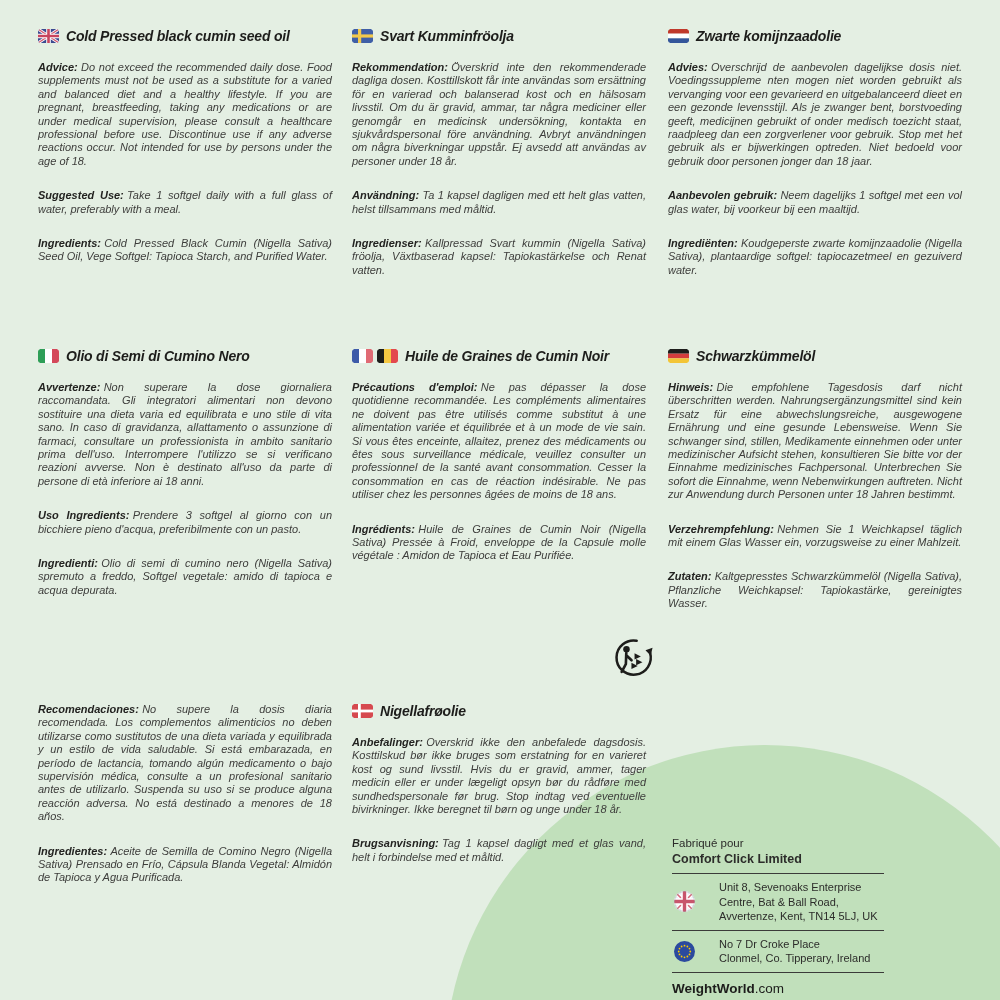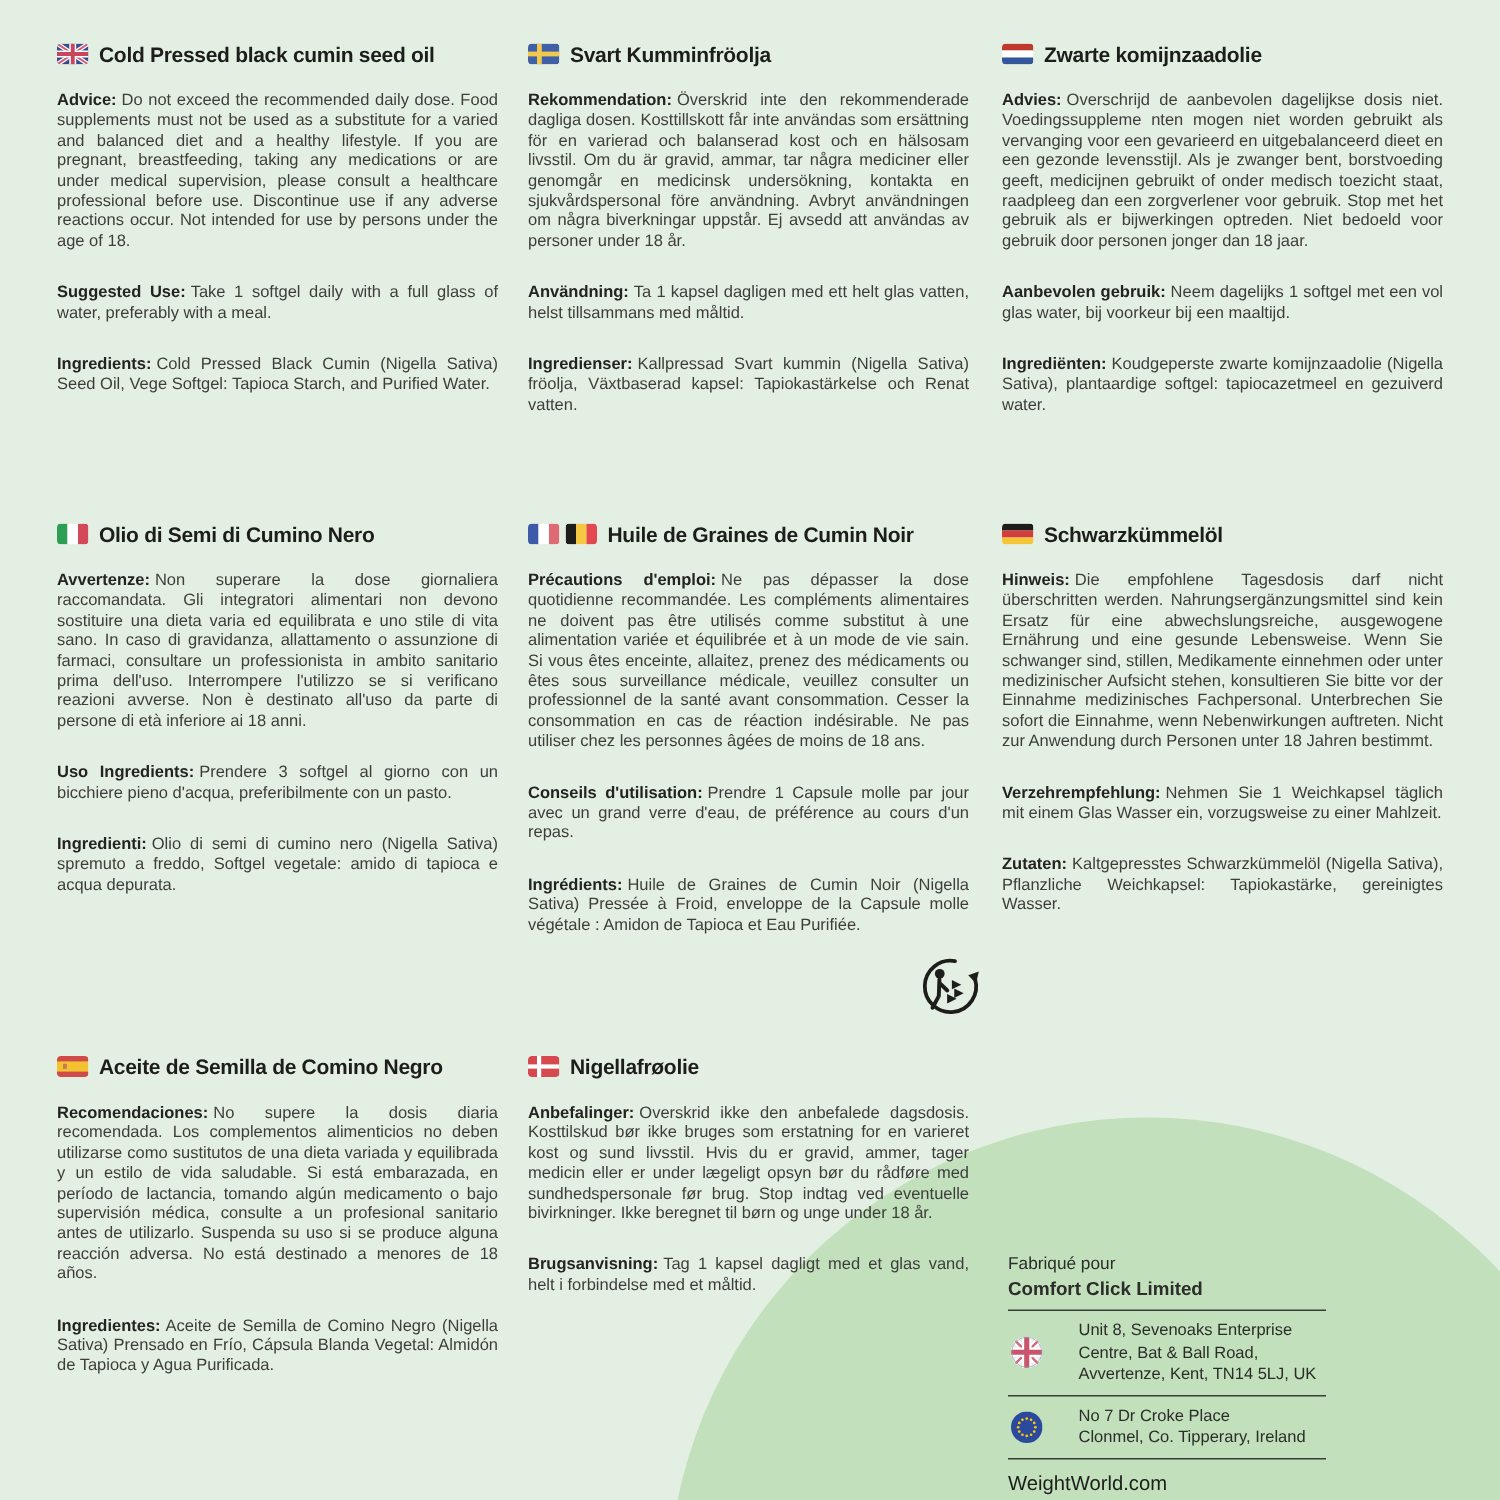--- a/index.html
+++ b/index.html
@@ -6,42 +6,42 @@
   .label-canvas{
     position:relative;width:1000px;height:1000px;overflow:hidden;
     background:var(--bg,#e4efe3);
     font-family:"Liberation Sans","DejaVu Sans",sans-serif;
     color:var(--body,#3d3d3b);
   }
   .bg-circle{
     position:absolute;left:445px;top:745px;width:640px;height:640px;
     border-radius:50%;background:var(--circle,#c1e0bb);z-index:0;
   }
-  .lang-section{position:absolute;width:294px;z-index:1;}
+  .lang-section{position:absolute;width:294px;z-index:1;font-style:italic;}
   .col-0{left:38px}.col-1{left:352px}.col-2{left:668px}
   .row-0{top:28px}.row-1{top:348px}.row-2{top:703px}
   .sec-title{
     display:flex;align-items:center;gap:7px;margin:0 0 17px 0;
     font-size:14px;font-weight:bold;color:var(--heading,#1d1d1b);
     letter-spacing:-0.2px;white-space:nowrap;
   }
   .flags{display:inline-flex;gap:4px;flex:0 0 auto;}
   .flags svg{display:block;border-radius:2.5px;}
   .para{margin:0 0 21px 0;font-size:11px;line-height:13.4px;text-align:justify;}
   .para .lbl{color:#232321;margin-right:0.3em;}
   .triman{position:absolute;left:612px;top:637px;width:42px;height:42px;z-index:1;}
   .manufacturer{position:absolute;left:672px;top:822px;width:212px;z-index:1;color:#2c2c2a;}
   .made-for{font-size:11.5px;line-height:15px;margin-top:14px;}
   .company{font-size:12.5px;font-weight:bold;line-height:16px;}
   .mrule{border-top:1.2px solid #3b3b39;margin:6px 0;}
   .addr-row{display:flex;align-items:center;gap:24px;padding-left:2px;}
   .addr-row svg{flex:0 0 auto;}
   .addr-lines{font-size:11px;line-height:14.5px;}
   .brand{font-size:13.5px;margin-top:8px;color:#1d1d1b;}
-  .brand b{font-weight:normal;}
+  .brand b{font-weight:bold;}
 </style>
 </head>
 <body>
 
 <div class="label-canvas">
 
   <div class="bg-circle"></div>
 
   <svg class="triman" viewBox="0 0 40 40">
     <path d="M23.5,3.6 A16.3 16.3 0 1 0 36.3,15.2" fill="none" stroke="#1d1d1b" stroke-width="2.4" stroke-linecap="round"></path>
@@ -233,21 +233,20 @@
               <rect width="7" height="14" fill="#1d1d1b"></rect>
       <rect x="7" width="7" height="14" fill="#f5c843"></rect>
       <rect x="14" width="7" height="14" fill="#e3484e"></rect>
             </g>
           </svg>
         </span>
       <span class="title-text">Huile de Graines de Cumin Noir</span>
     </h2>
     <div class="paras">
         <p class="para"><b class="lbl">Précautions d'emploi:</b><span>Ne pas dépasser la dose quotidienne recommandée. Les compléments alimentaires ne doivent pas être utilisés comme substitut à une alimentation variée et équilibrée et à un mode de vie sain. Si vous êtes enceinte, allaitez, prenez des médicaments ou êtes sous surveillance médicale, veuillez consulter un professionnel de la santé avant consommation. Cesser la consommation en cas de réaction indésirable. Ne pas utiliser chez les personnes âgées de moins de 18 ans.</span></p>
-        <p class="para"><b class="lbl">Conseils d'utilisation:</b><span>Prendre 1 Capsule molle par jour avec un grand verre d'eau, de préférence au cours d'un repas.</span></p>
         <p class="para"><b class="lbl">Ingrédients:</b><span>Huile de Graines de Cumin Noir (Nigella Sativa) Pressée à Froid, enveloppe de la Capsule molle végétale : Amidon de Tapioca et Eau Purifiée.</span></p>
       </div>
   </section>
     <section class="lang-section col-2 row-1">
     <h2 class="sec-title">
       <span class="flags">
           <svg width="21" height="14" viewBox="0 0 21 14">
             <defs>
               <clipPath id="fc50">
                 <rect width="21" height="14" rx="2.5"></rect>
@@ -262,38 +261,20 @@
         </span>
       <span class="title-text">Schwarzkümmelöl</span>
     </h2>
     <div class="paras">
         <p class="para"><b class="lbl">Hinweis:</b><span>Die empfohlene Tagesdosis darf nicht überschritten werden. Nahrungsergänzungsmittel sind kein Ersatz für eine abwechslungsreiche, ausgewogene Ernährung und eine gesunde Lebensweise. Wenn Sie schwanger sind, stillen, Medikamente einnehmen oder unter medizinischer Aufsicht stehen, konsultieren Sie bitte vor der Einnahme medizinisches Fachpersonal. Unterbrechen Sie sofort die Einnahme, wenn Nebenwirkungen auftreten. Nicht zur Anwendung durch Personen unter 18 Jahren bestimmt.</span></p>
         <p class="para"><b class="lbl">Verzehrempfehlung:</b><span>Nehmen Sie 1 Weichkapsel täglich mit einem Glas Wasser ein, vorzugsweise zu einer Mahlzeit.</span></p>
         <p class="para"><b class="lbl">Zutaten:</b><span>Kaltgepresstes Schwarzkümmelöl (Nigella Sativa), Pflanzliche Weichkapsel: Tapiokastärke, gereinigtes Wasser.</span></p>
       </div>
   </section>
     <section class="lang-section col-0 row-2">
-    <h2 class="sec-title">
-      <span class="flags">
-          <svg width="21" height="14" viewBox="0 0 21 14">
-            <defs>
-              <clipPath id="fc60">
-                <rect width="21" height="14" rx="2.5"></rect>
-              </clipPath>
-            </defs>
-            <g clip-path="url(#fc60)">
-              <rect width="21" height="14" fill="#f2c230"></rect>
-      <rect width="21" height="3.6" fill="#d14a4a"></rect>
-      <rect y="10.4" width="21" height="3.6" fill="#d14a4a"></rect>
-      <rect x="4" y="5.2" width="2.6" height="3.4" fill="#c76b5a" opacity="0.85"></rect>
-            </g>
-          </svg>
-        </span>
-      <span class="title-text">Aceite de Semilla de Comino Negro</span>
-    </h2>
     <div class="paras">
         <p class="para"><b class="lbl">Recomendaciones:</b><span>No supere la dosis diaria recomendada. Los complementos alimenticios no deben utilizarse como sustitutos de una dieta variada y equilibrada y un estilo de vida saludable. Si está embarazada, en período de lactancia, tomando algún medicamento o bajo supervisión médica, consulte a un profesional sanitario antes de utilizarlo. Suspenda su uso si se produce alguna reacción adversa. No está destinado a menores de 18 años.</span></p>
         <p class="para"><b class="lbl">Ingredientes:</b><span>Aceite de Semilla de Comino Negro (Nigella Sativa) Prensado en Frío, Cápsula Blanda Vegetal: Almidón de Tapioca y Agua Purificada.</span></p>
       </div>
   </section>
     <section class="lang-section col-1 row-2">
     <h2 class="sec-title">
       <span class="flags">
           <svg width="21" height="14" viewBox="0 0 21 14">
             <defs>

